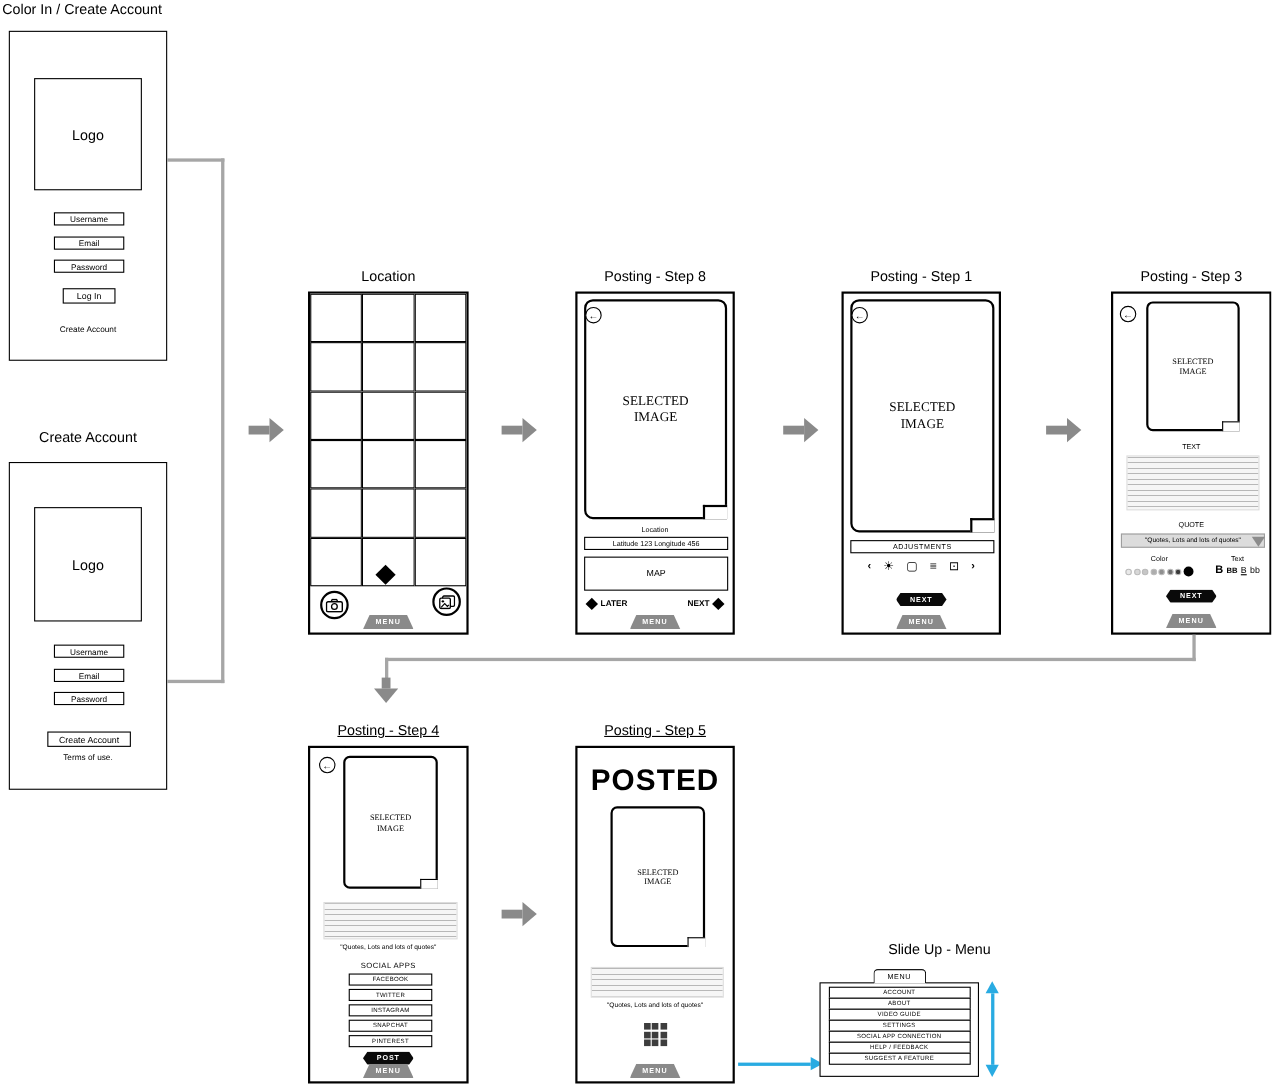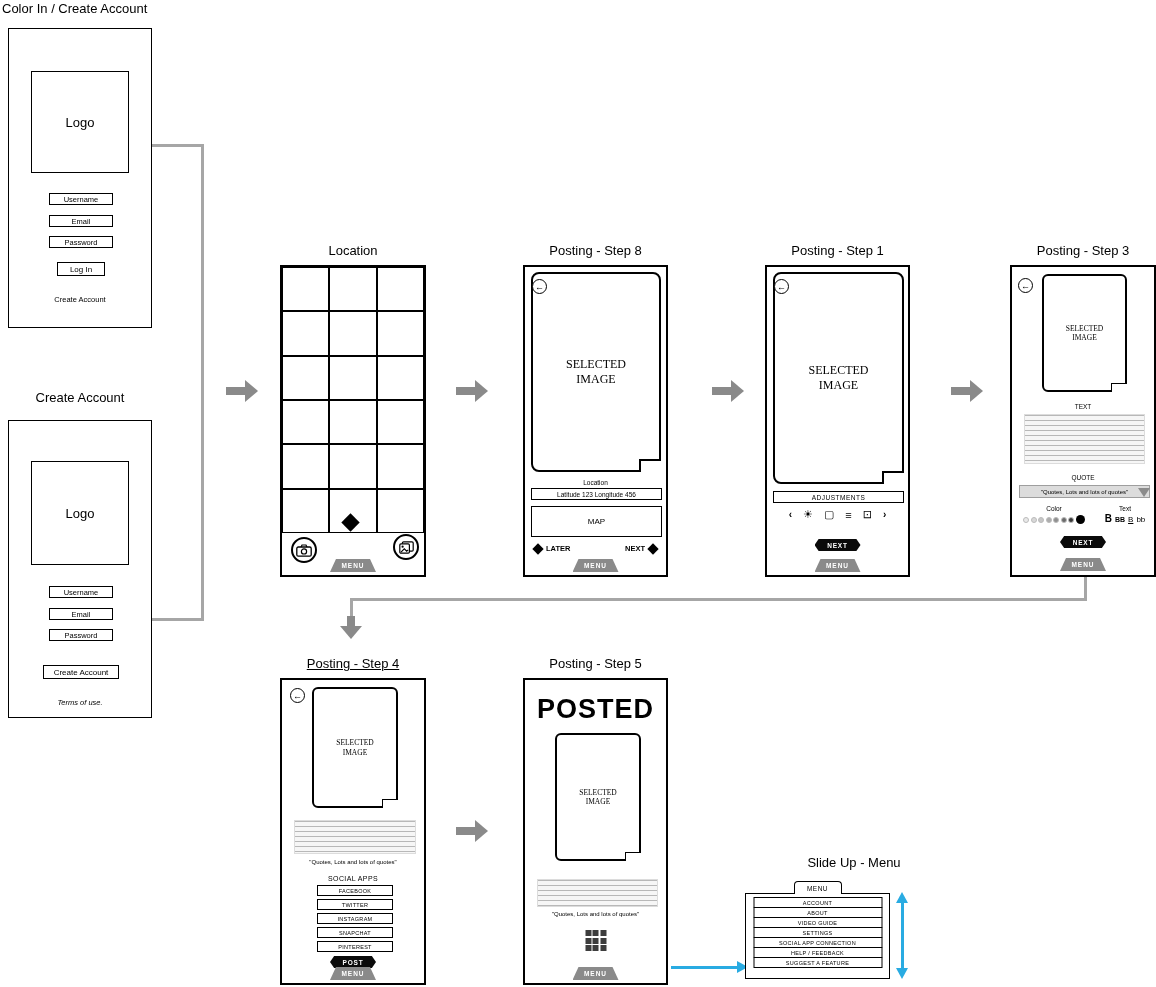--- a/index.html
+++ b/index.html
@@ -66,39 +66,39 @@
 
 <div id="canvas">
 
   <div class="title" style="left:2px; top:1px; text-align:left;">Color In / Create Account</div>
   <div class="title" style="left:8px; top:390px; width:144px;">Create Account</div>
   <div class="title" style="left:280px; top:243px; width:146px;">Location</div>
   <div class="title" style="left:523px; top:243px; width:145px;">Posting - Step 8</div>
   <div class="title" style="left:765px; top:243px; width:145px;">Posting - Step 1</div>
   <div class="title" style="left:1010px; top:243px; width:146px;">Posting - Step 3</div>
   <div class="title" style="left:280px; top:656px; width:146px;text-decoration:underline;">Posting - Step 4</div>
-  <div class="title" style="left:523px; top:656px; width:145px;">Posting - Step 5</div>
+  <div class="title" style="left:523px; top:656px; width:145px;text-decoration:underline;">Posting - Step 5</div>
   <div class="title" style="left:774px; top:855px; width:160px;">Slide Up - Menu</div>
 
   <div class="frame thin" style="left:8px; top:28px; width:144px; height:300px;">
     <div class="logo-box" style="left:22px; top:42px; width:98px; height:102px;">Logo</div>
     <div class="field" style="left:40px; top:164px; width:64px; height:12px;">Username</div>
     <div class="field" style="left:40px; top:186px; width:64px; height:12px;">Email</div>
     <div class="field" style="left:40px; top:207px; width:64px; height:12px;">Password</div>
     <div class="field" style="left:48px; top:233px; width:48px; height:14px; font-size:8px;">Log In</div>
     <div class="small-label" style="top:266px; font-size:7.5px;">Create Account</div>
   </div>
 
   <div class="frame thin" style="left:8px; top:420px; width:144px; height:298px;">
     <div class="logo-box" style="left:22px; top:40px; width:98px; height:104px;">Logo</div>
     <div class="field" style="left:40px; top:165px; width:64px; height:12px;">Username</div>
     <div class="field" style="left:40px; top:187px; width:64px; height:12px;">Email</div>
     <div class="field" style="left:40px; top:208px; width:64px; height:12px;">Password</div>
     <div class="field" style="left:34px; top:244px; width:76px; height:14px; font-size:8px;">Create Account</div>
-    <div class="small-label" style="top:277px; font-size:7.5px;font-style:italic;">Terms of use.</div>
+    <div class="small-label" style="top:263px; font-size:7.5px;">Terms of use.</div>
   </div>
 
   <div class="line" style="left:152px; top:144px; width:52px; height:3px;"></div>
   <div class="line" style="left:152px; top:618px; width:52px; height:3px;"></div>
   <div class="line" style="left:201px; top:144px; width:3px; height:477px;"></div>
   <div class="barrow" style="left:226px; top:380px;">
       <div class="shaft"></div>
       <div class="head"></div>
     </div>
 

